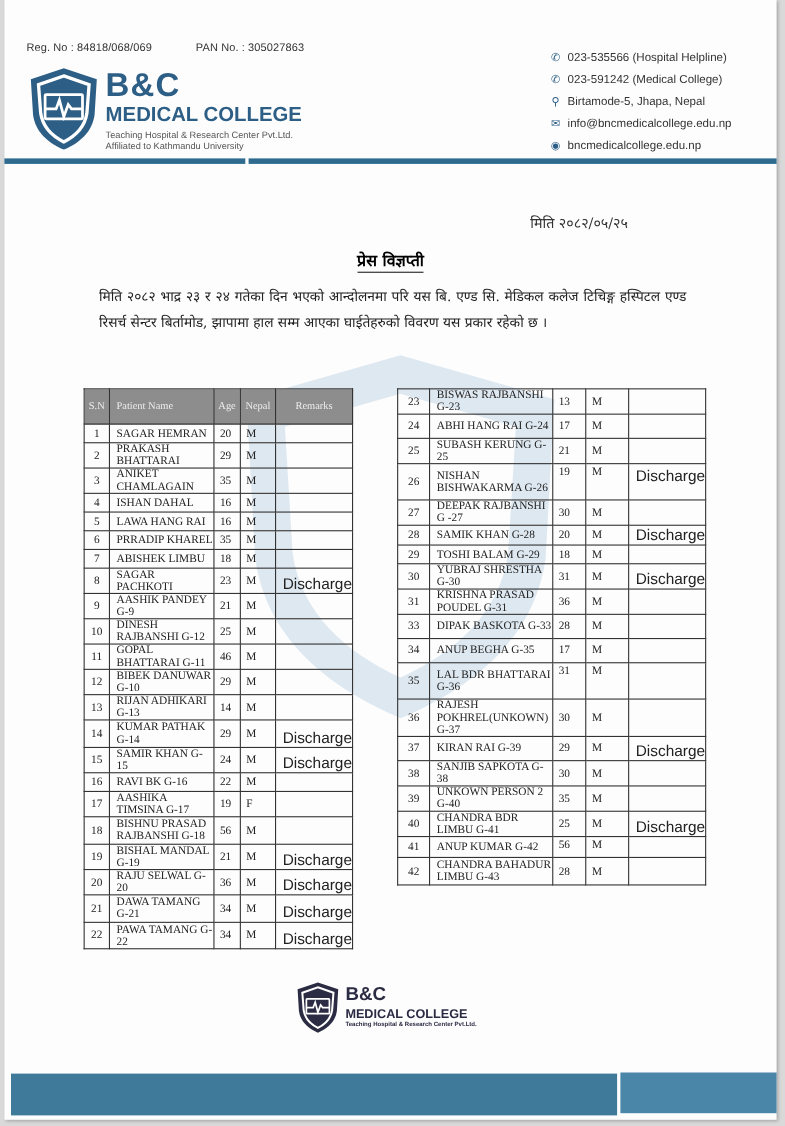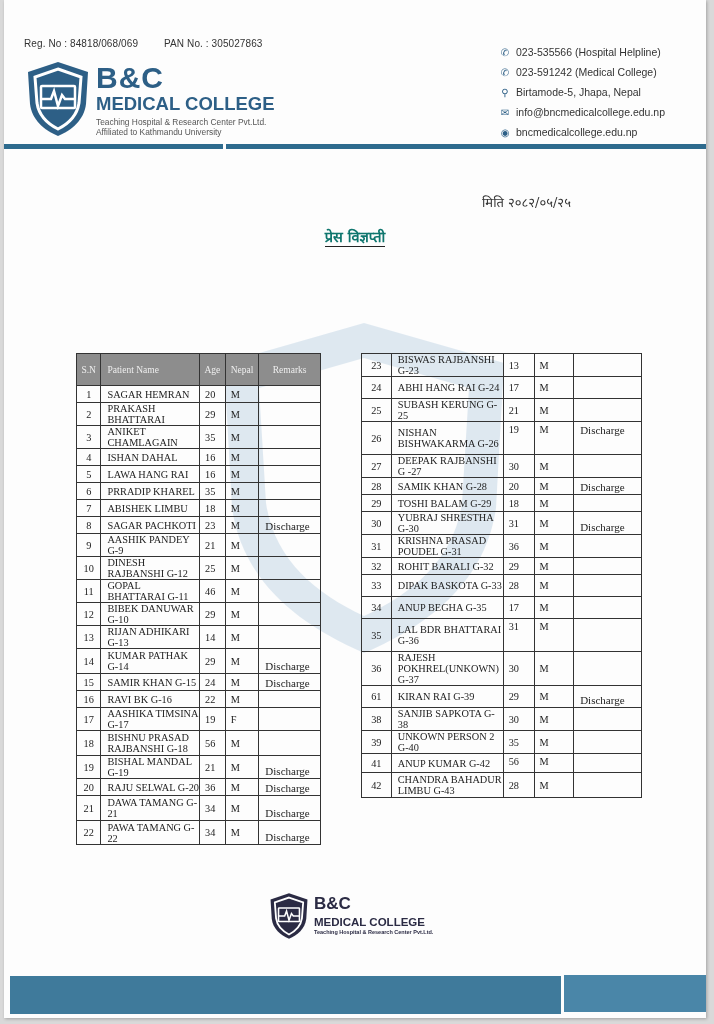--- a/index.html
+++ b/index.html
@@ -4,46 +4,46 @@
 <style>
   * { box-sizing: border-box; margin: 0; padding: 0; }
   html, body { width: 714px; height: 1024px; background: #d9d9d9; overflow: hidden; }
   body { font-family: "Liberation Sans", sans-serif; position: relative; }
   .page {
     position: absolute; left: 4px; top: 0; width: 702px; height: 1018px;
     background: #fdfdfd; box-shadow: 1px 1px 3px rgba(0,0,0,0.25);
   }
   
   .reg { position: absolute; left: 20px; top: 38px; font-size: 10px; color: #333; letter-spacing: 0.1px; }
-  .reg span + span { margin-left: 14px; padding-left: 12px; }
+  .reg span + span { margin-left: 28px; padding-left: 12px; }
   .logo-shield { position: absolute; left: 20px; top: 60px; width: 68px; height: 78px; }
   .brand { position: absolute; left: 92px; top: 63px; }
   .brand-bc { font-size: 30px; font-weight: bold; color: #2d5f86; line-height: 30px; letter-spacing: 1px; }
   .brand-mc { font-size: 18.5px; font-weight: bold; color: #2d5f86; line-height: 20px; margin-top: 1px; }
   .brand-sub { font-size: 8.4px; color: #555; line-height: 10px; margin-top: 3px; }
   .contact { position: absolute; left: 494px; top: 42px; font-size: 10.5px; color: #333; }
   .contact-item { display: flex; align-items: center; height: 20px; }
   .contact-item .ic { width: 14px; margin-right: 4px; color: #2d5f86; font-size: 10px; text-align: center; }
   .hdr-bar-l { position: absolute; left: 0; top: 144px; width: 219px; height: 5px; background: #2e6b8e; }
   .hdr-bar-r { position: absolute; left: 222px; top: 144px; width: 480px; height: 5px; background: #2e6b8e; }
   
   .date { position: absolute; left: 478px; top: 193px; font-size: 13px; color: #333; font-family: "DejaVu Serif", serif; }
-  .title { position: absolute; left: 0; width: 702px; top: 226px; text-align: center; font-size: 14.5px; font-weight: bold; color: #0f766e; font-family: "DejaVu Serif", serif; }
+  .title { position: absolute; left: 0; width: 702px; top: 226px; text-align: center; font-size: 14.5px; font-weight: bold; color: #000000; font-family: "DejaVu Serif", serif; }
   .title span { border-bottom: 1px solid #222; padding-bottom: 1px; }
   .para { position: absolute; left: 86px; top: 258px; width: 534px; font-size: 12.5px; line-height: 23px; color: #222; text-align: justify; font-family: "DejaVu Serif", serif; }
   
   .wm { position: absolute; left: 210px; top: 318px; width: 300px; height: 340px; opacity: 0.14; }
   
   table { position: absolute; border-collapse: collapse; font-family: "Liberation Serif", serif; font-size: 10.3px; color: #222; }
   td, th { border: 1px solid #333; vertical-align: middle; }
   th { background: #8d8d8d; color: #eee; font-weight: normal; font-size: 9.5px; height: 32px; }
   td.sn { text-align: center; }
   td.nm { padding-left: 6px; line-height: 11px; text-transform: uppercase; }
   td.ag, td.gd { padding-left: 5px; }
-  td.rm { font-family: Liberation Serif, serif; font-size: 11px; padding-left: 6px; }
+  td.rm { font-family: Liberation Sans, sans-serif; font-size: 14px; padding-left: 6px; }
   td.rm.bot { vertical-align: bottom; padding-bottom: 1px; }
   td.top { vertical-align: top; padding-top: 2px; }
   #tbl-left { left: 72px; top: 353px; width: 245px; }
   #tbl-right { left: 357px; top: 353px; width: 281px; }
   
   .foot-logo { position: absolute; left: 264px; top: 892px; width: 42px; height: 48px; }
   .foot-brand { position: absolute; left: 310px; top: 895px; }
   .foot-brand .b1 { font-size: 17px; font-weight: bold; color: #2b2b44; line-height: 18px; }
   .foot-brand .b2 { font-size: 11.5px; font-weight: bold; color: #2b2b44; line-height: 13px; margin-top: 3px; }
   .foot-brand .b3 { font-size: 5.5px; font-weight: bold; color: #2b2b44; line-height: 7px; }
@@ -99,20 +99,21 @@
   <div class="hdr-bar-l"></div>
   <div class="hdr-bar-r"></div>
 
   <svg class="wm" viewBox="0 0 300 340">
     <path d="M150 5 L290 45 L282 190 C272 260 220 305 150 335 C80 305 28 260 18 190 L10 45 Z" fill="#2d6fa8"></path>
     <path d="M150 40 L255 70 L248 185 C240 240 200 275 150 298 C100 275 60 240 52 185 L45 70 Z" fill="#fdfdfd"></path>
   </svg>
 
   <div class="date">मिति २०८२/०५/२५</div>
   <div class="title"><span>प्रेस विज्ञप्ती</span></div>
+  <div class="para">मिति २०८२ भाद्र २३ र २४ गतेका दिन भएको आन्दोलनमा परि यस बि. एण्ड सि. मेडिकल कलेज टिचिङ्ग हस्पिटल एण्ड रिसर्च सेन्टर बिर्तामोड, झापामा हाल सम्म आएका घाईतेहरुको विवरण यस प्रकार रहेको छ ।</div>
 
   <table id="tbl-left">
     <colgroup>
         <col style="width:30px">
         <col style="width:112px">
         <col style="width:31px">
         <col style="width:40px">
         <col style="width:68px">
       </colgroup>
     <thead>
@@ -347,27 +348,20 @@
           <td class="gd">M</td>
           <td class="rm bot">Discharge</td>
         </tr>
         <tr style="height: 22px;">
           <td class="sn">31</td>
           <td class="nm">KRISHNA PRASAD POUDEL G-31</td>
           <td class="ag">36</td>
           <td class="gd">M</td>
           <td class="rm"></td>
         </tr>
-        <tr style="height: 17px;">
-          <td class="sn">32</td>
-          <td class="nm">ROHIT BARALI G-32</td>
-          <td class="ag">29</td>
-          <td class="gd">M</td>
-          <td class="rm"></td>
-        </tr>
         <tr style="height: 22px;">
           <td class="sn">33</td>
           <td class="nm">DIPAK BASKOTA G-33</td>
           <td class="ag">28</td>
           <td class="gd">M</td>
           <td class="rm"></td>
         </tr>
         <tr style="height: 22px;">
           <td class="sn">34</td>
           <td class="nm">ANUP BEGHA G-35</td>
@@ -383,39 +377,46 @@
           <td class="rm top"></td>
         </tr>
         <tr style="height: 17px;">
           <td class="sn">36</td>
           <td class="nm">RAJESH POKHREL(UNKOWN) G-37</td>
           <td class="ag">30</td>
           <td class="gd">M</td>
           <td class="rm"></td>
         </tr>
         <tr style="height: 22px;">
-          <td class="sn">61</td>
+          <td class="sn">37</td>
           <td class="nm">KIRAN RAI G-39</td>
           <td class="ag">29</td>
           <td class="gd">M</td>
           <td class="rm bot">Discharge</td>
         </tr>
         <tr style="height: 22px;">
           <td class="sn">38</td>
           <td class="nm">SANJIB SAPKOTA G-38</td>
           <td class="ag">30</td>
           <td class="gd">M</td>
           <td class="rm"></td>
         </tr>
         <tr style="height: 22px;">
           <td class="sn">39</td>
           <td class="nm">UNKOWN PERSON 2 G-40</td>
           <td class="ag">35</td>
           <td class="gd">M</td>
           <td class="rm"></td>
+        </tr>
+        <tr style="height: 17px;">
+          <td class="sn">40</td>
+          <td class="nm">CHANDRA BDR LIMBU G-41</td>
+          <td class="ag">25</td>
+          <td class="gd">M</td>
+          <td class="rm bot">Discharge</td>
         </tr>
         <tr style="height: 19px;">
           <td class="sn">41</td>
           <td class="nm">ANUP KUMAR G-42</td>
           <td class="ag top">56</td>
           <td class="gd top">M</td>
           <td class="rm top"></td>
         </tr>
         <tr style="height: 25px;">
           <td class="sn">42</td>

